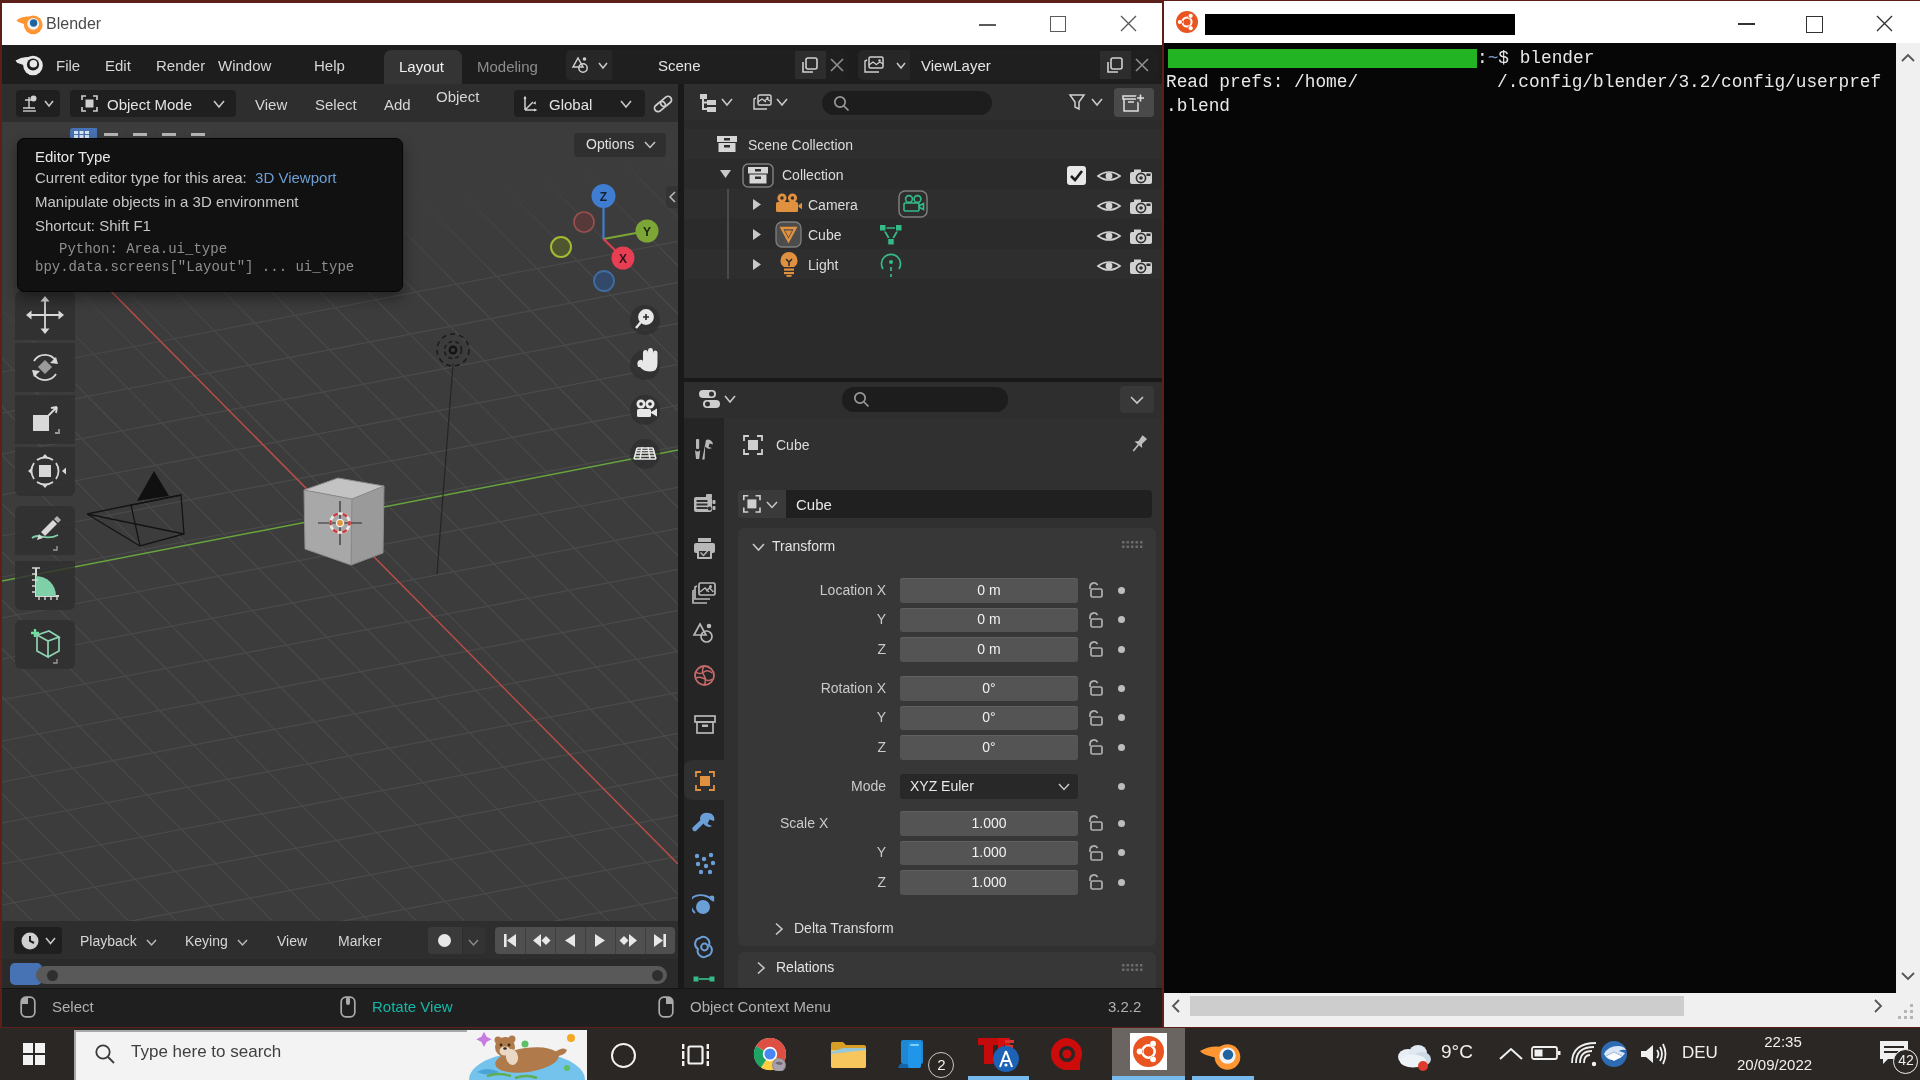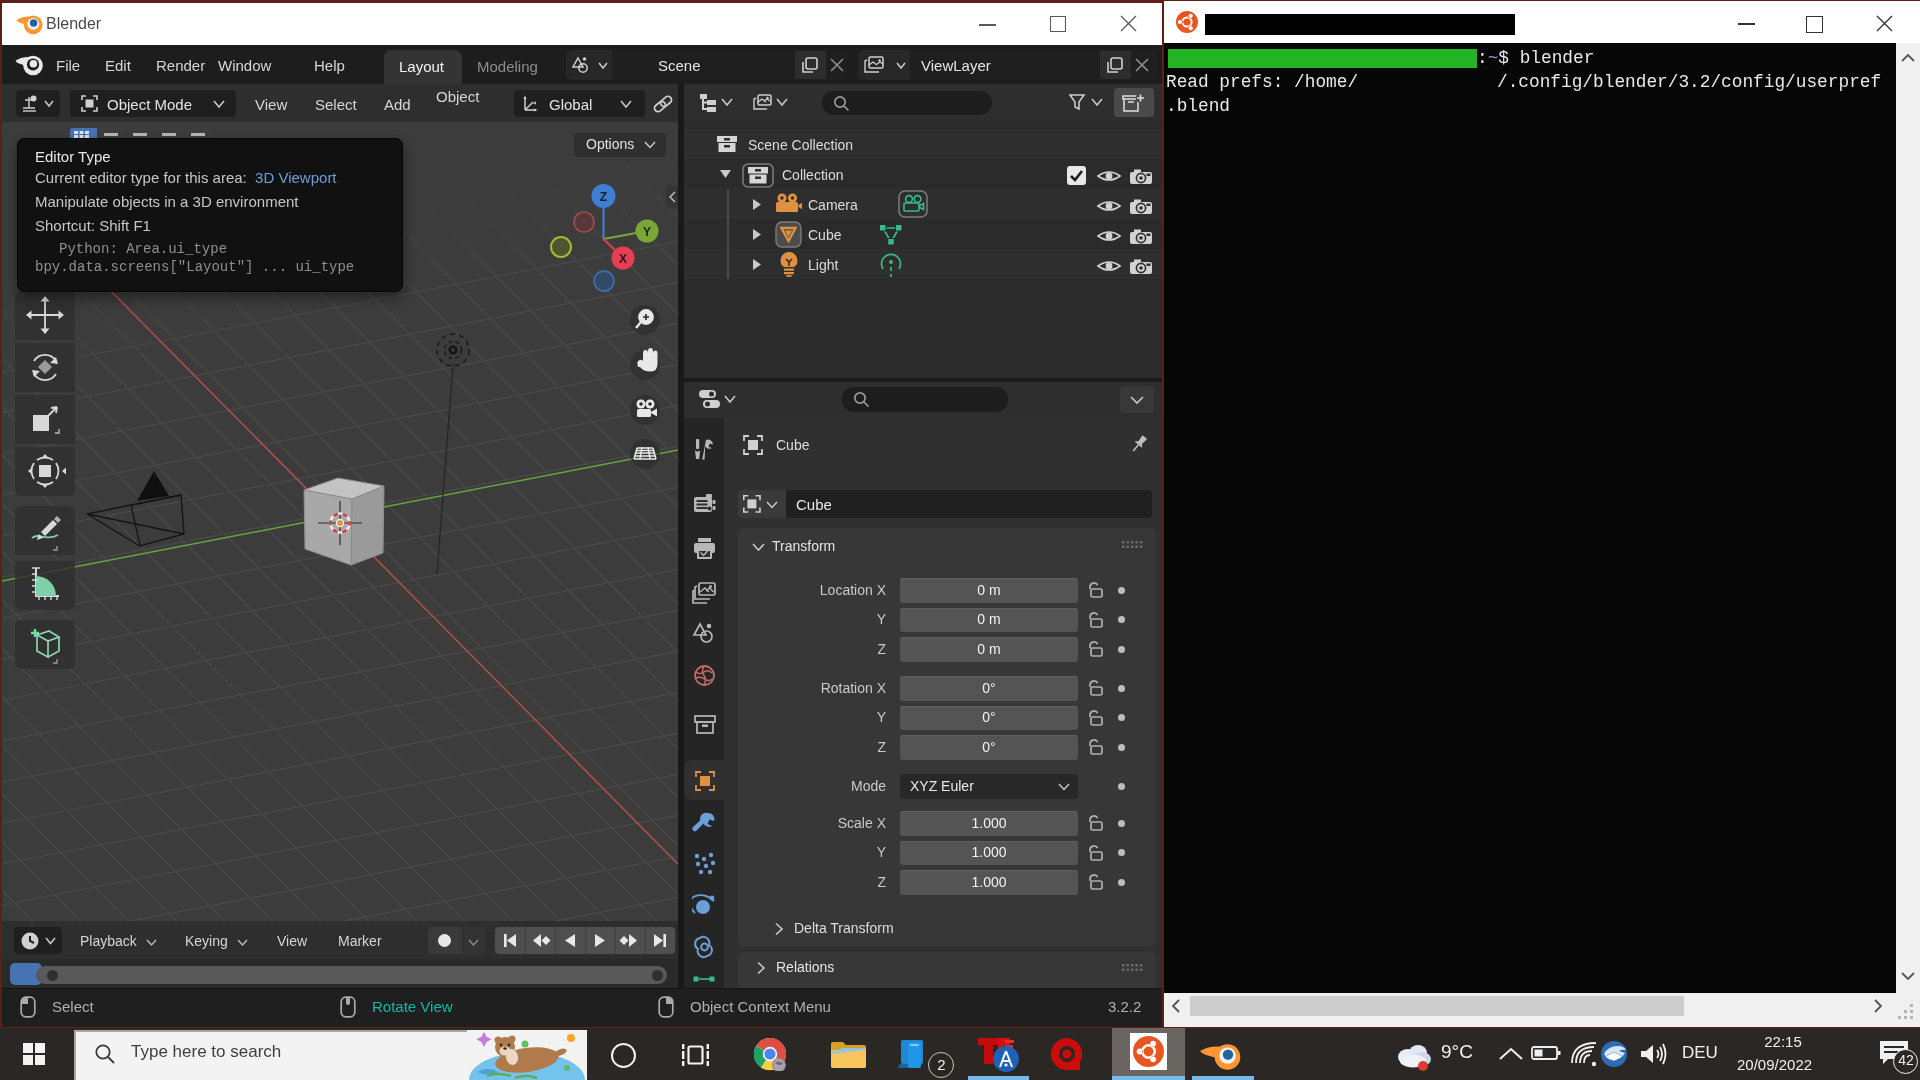--- a/index.html
+++ b/index.html
@@ -718,21 +718,21 @@
 </svg>
 <div class="a" style="left:1118px;top:714.0px;width:7px;height:7px;border-radius:50%;background:#bdbdbd;"></div>
 <div class="tx" style="left:0px;top:738.5px;font-size:14px;color:#cacaca;left:780px;width:106px;text-align:right;">Z</div>
 <div class="a" style="left:900px;top:735px;width:178px;height:24.5px;background:#545454;border-radius:3px;box-shadow:inset 0 1px 0 #606060;"></div>
 <div class="tx" style="left:0px;top:738.5px;font-size:14px;color:#f2f2f2;left:900px;width:178px;text-align:center;">0°</div>
 <svg class="a" style="left:1086px;top:739px" width="20" height="17" viewBox="0 0 20 17">
 <path d="M4 7 L4 5 a4 4 0 0 1 7.6 -1.8" fill="none" stroke="#b0b0b0" stroke-width="1.7"></path>
 <rect x="5" y="7" width="11" height="8" rx="1.5" fill="none" stroke="#b0b0b0" stroke-width="1.7"></rect>
 </svg>
 <div class="a" style="left:1118px;top:743.5px;width:7px;height:7px;border-radius:50%;background:#bdbdbd;"></div>
-<div class="tx" style="left:0px;top:814.5px;font-size:14px;color:#cacaca;left:780px;width:106px;text-align:right;">Scale X</div>
+<div class="tx" style="left:0px;top:814.5px;font-size:14px;color:#cacaca;left:780px;width:106px;">Scale X</div>
 <div class="a" style="left:900px;top:811px;width:178px;height:24.5px;background:#545454;border-radius:3px;box-shadow:inset 0 1px 0 #606060;"></div>
 <div class="tx" style="left:0px;top:814.5px;font-size:14px;color:#f2f2f2;left:900px;width:178px;text-align:center;">1.000</div>
 <svg class="a" style="left:1086px;top:815px" width="20" height="17" viewBox="0 0 20 17">
 <path d="M4 7 L4 5 a4 4 0 0 1 7.6 -1.8" fill="none" stroke="#b0b0b0" stroke-width="1.7"></path>
 <rect x="5" y="7" width="11" height="8" rx="1.5" fill="none" stroke="#b0b0b0" stroke-width="1.7"></rect>
 </svg>
 <div class="a" style="left:1118px;top:819.5px;width:7px;height:7px;border-radius:50%;background:#bdbdbd;"></div>
 <div class="tx" style="left:0px;top:844.0px;font-size:14px;color:#cacaca;left:780px;width:106px;text-align:right;">Y</div>
 <div class="a" style="left:900px;top:840.5px;width:178px;height:24.5px;background:#545454;border-radius:3px;box-shadow:inset 0 1px 0 #606060;"></div>
 <div class="tx" style="left:0px;top:844.0px;font-size:14px;color:#f2f2f2;left:900px;width:178px;text-align:center;">1.000</div>
@@ -1041,21 +1041,21 @@
 <circle cx="14" cy="14" r="13" fill="#2e6bb5"></circle>
 <path d="M4 14 q4 -8 14 -8 q6 0 8 4 q-4 -1 -7 1 l6 2 q-4 7 -12 7 q-6 0 -9 -6 Z" fill="#d8e6f5"></path>
 <path d="M6 16 l8 -4 l8 4 l-8 5 Z" fill="#fff"></path>
 <path d="M6 16 l8 -4 l8 4" fill="none" stroke="#9ab4d0" stroke-width="1"></path>
 </svg>
 <svg class="a" style="left:1639px;top:1042px" width="30" height="24" viewBox="0 0 30 24">
 <path d="M2 9 L7 9 L14 3 L14 21 L7 15 L2 15 Z" fill="#f0f0f0"></path>
 <path d="M18 8 Q21 12 18 16 M21 5 Q25 12 21 19 M24 2 Q29 12 24 22" stroke="#f0f0f0" stroke-width="1.8" fill="none"></path>
 </svg>
 <div class="tx" style="left:1682px;top:1043px;font-size:17px;color:#f0f0f0;">DEU</div>
-<div class="tx" style="left:0px;top:1033px;font-size:15px;color:#f0f0f0;left:1737px;width:92px;text-align:center;">22:15</div>
+<div class="tx" style="left:0px;top:1033px;font-size:15px;color:#f0f0f0;left:1737px;width:92px;text-align:center;">22:35</div>
 <div class="tx" style="left:1737px;top:1056px;font-size:15px;color:#f0f0f0;">20/09/2022</div>
 <svg class="a" style="left:1878px;top:1039px" width="32" height="26" viewBox="0 0 32 26">
 <path d="M2 2 L30 2 L30 20 L10 20 L5 25 L5 20 L2 20 Z" fill="#f0f0f0"></path>
 <g stroke="#2b2724" stroke-width="2">
       <path d="M6 8 L26 8 M6 13 L20 13"></path>
     </g>
 </svg>
 <div class="a" style="left:1893px;top:1049px;width:23px;height:23px;border-radius:50%;border:1.6px solid #f0f0f0;background:#2b2724;"></div>
 <div class="tx" style="left:0px;top:1052px;font-size:14px;color:#f0f0f0;left:1893px;width:26px;text-align:center;">42</div>
 </body></html>

